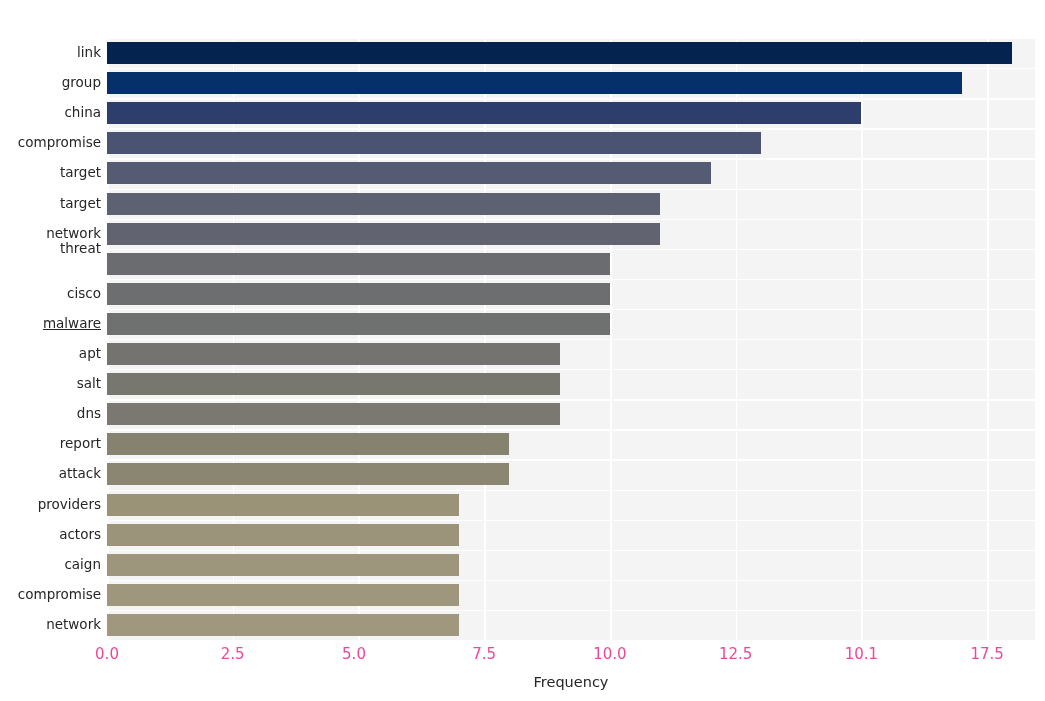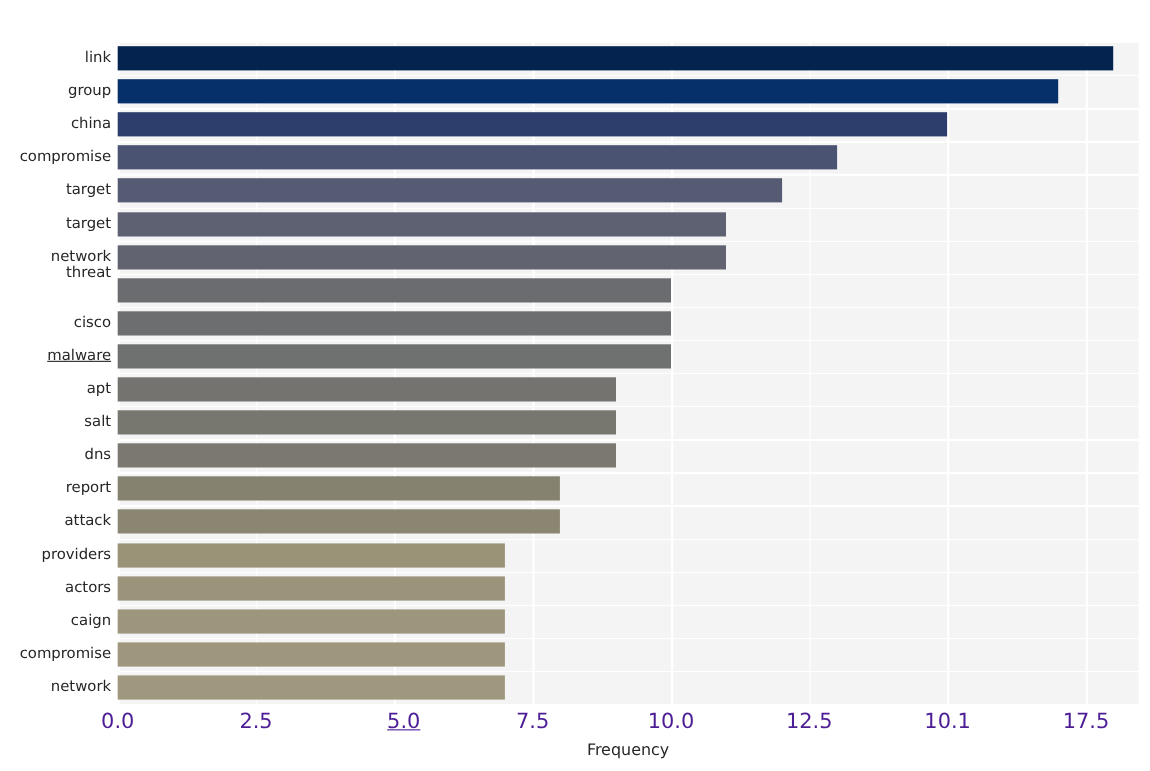--- a/index.html
+++ b/index.html
@@ -97,22 +97,22 @@
     position: absolute;
     left: 107px;
     top: 645px;
     width: 928px;
     height: 20px;
   }
   .x-tick {
     position: absolute;
     top: 0;
     transform: translateX(-50%);
-    font-size: 19px;
-    color: #4c1d95;
+    font-size: 15px;
+    color: #ec4899;
     white-space: nowrap;
   }
   
   #x-axis-label {
     position: absolute;
     left: 107px;
     top: 674px;
     width: 928px;
     text-align: center;
     font-size: 14.5px;
@@ -242,21 +242,21 @@
       <div class="y-tick" style="top: 459.55px;">providers</div>
       <div class="y-tick" style="top: 489.65px; text-align: right;">actors</div>
       <div class="y-tick" style="top: 519.75px;">caign</div>
       <div class="y-tick" style="top: 549.85px;">compromise</div>
       <div class="y-tick" style="top: 579.95px;">network</div>
     </div>
 
   <div id="x-tick-labels">
       <div class="x-tick" style="left: 0px;">0.0</div>
       <div class="x-tick" style="left: 125.745px;">2.5</div>
-      <div class="x-tick" style="left: 260px; text-decoration: underline;">5.0</div>
+      <div class="x-tick" style="left: 247px;">5.0</div>
       <div class="x-tick" style="left: 377.236px;">7.5</div>
       <div class="x-tick" style="left: 502.981px;">10.0</div>
       <div class="x-tick" style="left: 628.726px;">12.5</div>
       <div class="x-tick" style="left: 754.472px;">10.1</div>
       <div class="x-tick" style="left: 880.217px; text-align: right;">17.5</div>
     </div>
 
   <div id="x-axis-label">Frequency</div>
 
 </div>

